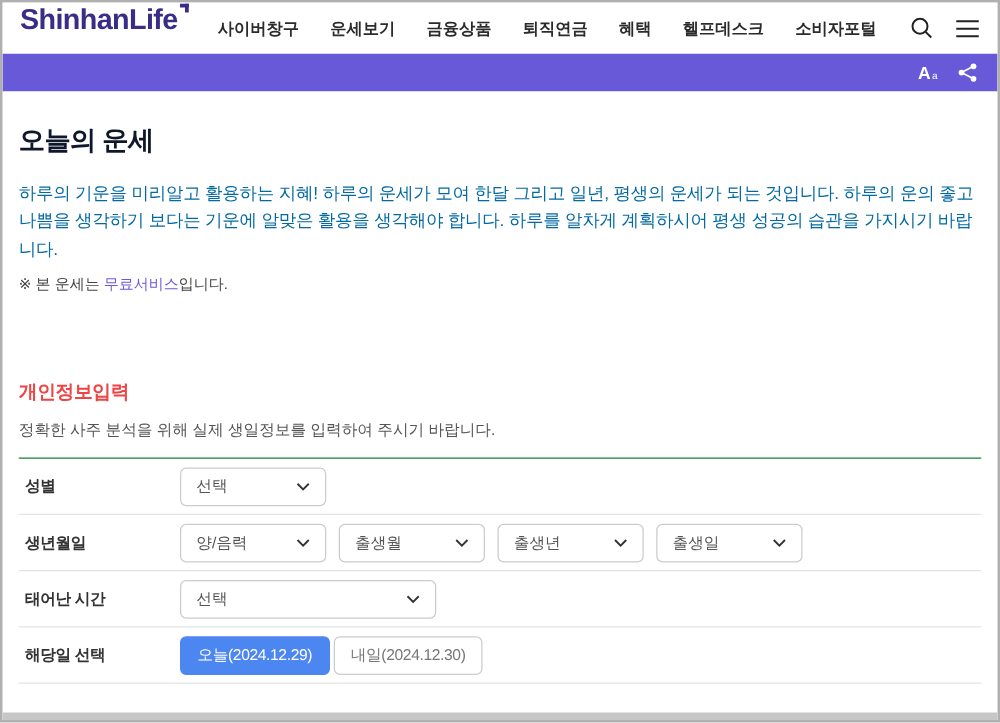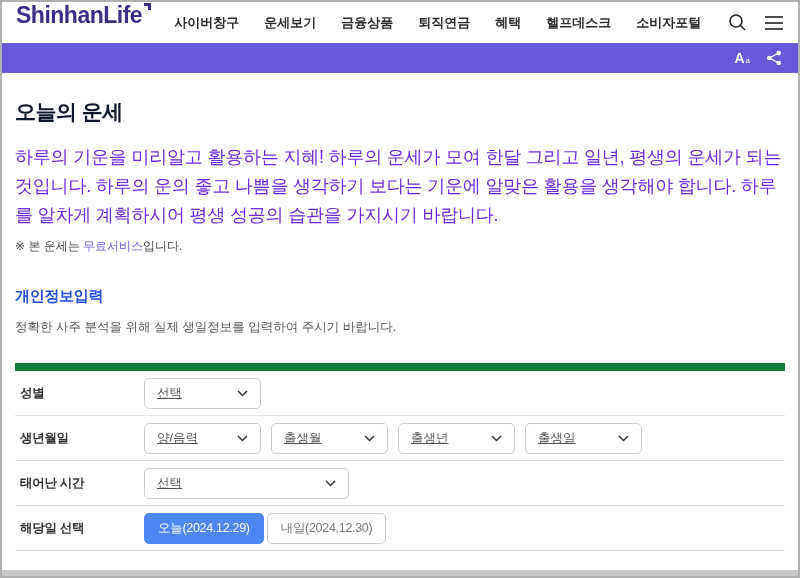--- a/index.html
+++ b/index.html
@@ -38,44 +38,44 @@
   .font-resize{ color:#fff; display:flex; align-items:flex-end; cursor:pointer; }
   .font-resize .big{ font-size:14px; font-weight:bold; line-height:1; }
   .font-resize .small{ font-size:8px; line-height:1; margin-left:1px; }
 
   
   .content{ padding:0 13px; }
   .page-title{
     margin-top:25px; font-size:21px; font-weight:bold; color:#0f172a; letter-spacing:-0.5px;
   }
   .page-desc{
-    margin-top:17px; font-size:18px; color:#6d28d9; line-height:1.6; letter-spacing:-0.2px;
+    margin-top:17px; font-size:14px; color:#0369a1; line-height:1.6; letter-spacing:-0.2px;
   }
   .page-note{ margin-top:9px; font-size:12px; color:#444; }
   .page-note .hl{ color:#6b5bd8; }
 
   .section-title{
-    margin-top:32px; font-size:15px; font-weight:bold; color:#1d4ed8; letter-spacing:-0.3px;
+    margin-top:68px; font-size:15px; font-weight:bold; color:#ef4444; letter-spacing:-0.3px;
   }
   .section-desc{ margin-top:13px; font-size:12.5px; color:#555; }
 
   
-  .form-table{ margin-top:27px; border-top:8px solid #15803d; }
+  .form-table{ margin-top:13px; border-top:1px solid #15803d; }
   .form-row{
     display:flex; align-items:center; height:45px; border-bottom:1px solid #e3e3e3;
   }
   .form-label{
     width:129px; padding-left:5px; font-size:12.5px; font-weight:600; color:#333;
     letter-spacing:-0.3px; flex-shrink:0;
   }
   .form-field{ display:flex; align-items:center; gap:10px; }
   .select{
     height:31px; border:1px solid #ccc; border-radius:5px; background:#fff;
     display:flex; align-items:center; justify-content:space-between;
-    padding:0 12px; font-size:12.5px; color:#555; cursor:pointer;text-decoration:underline;
+    padding:0 12px; font-size:12.5px; color:#555; cursor:pointer;
   }
   .select.w115{ width:117px; }
   .select.w205{ width:205px; }
   .chevron{ display:flex; align-items:center; margin-left:8px; }
 
   .toggle-group{ display:flex; gap:3px; }
   .toggle-btn{
     height:31px; padding:0 13px; border-radius:5px; font-size:12.5px;
     display:flex; align-items:center; cursor:pointer; letter-spacing:-0.3px;
   }

